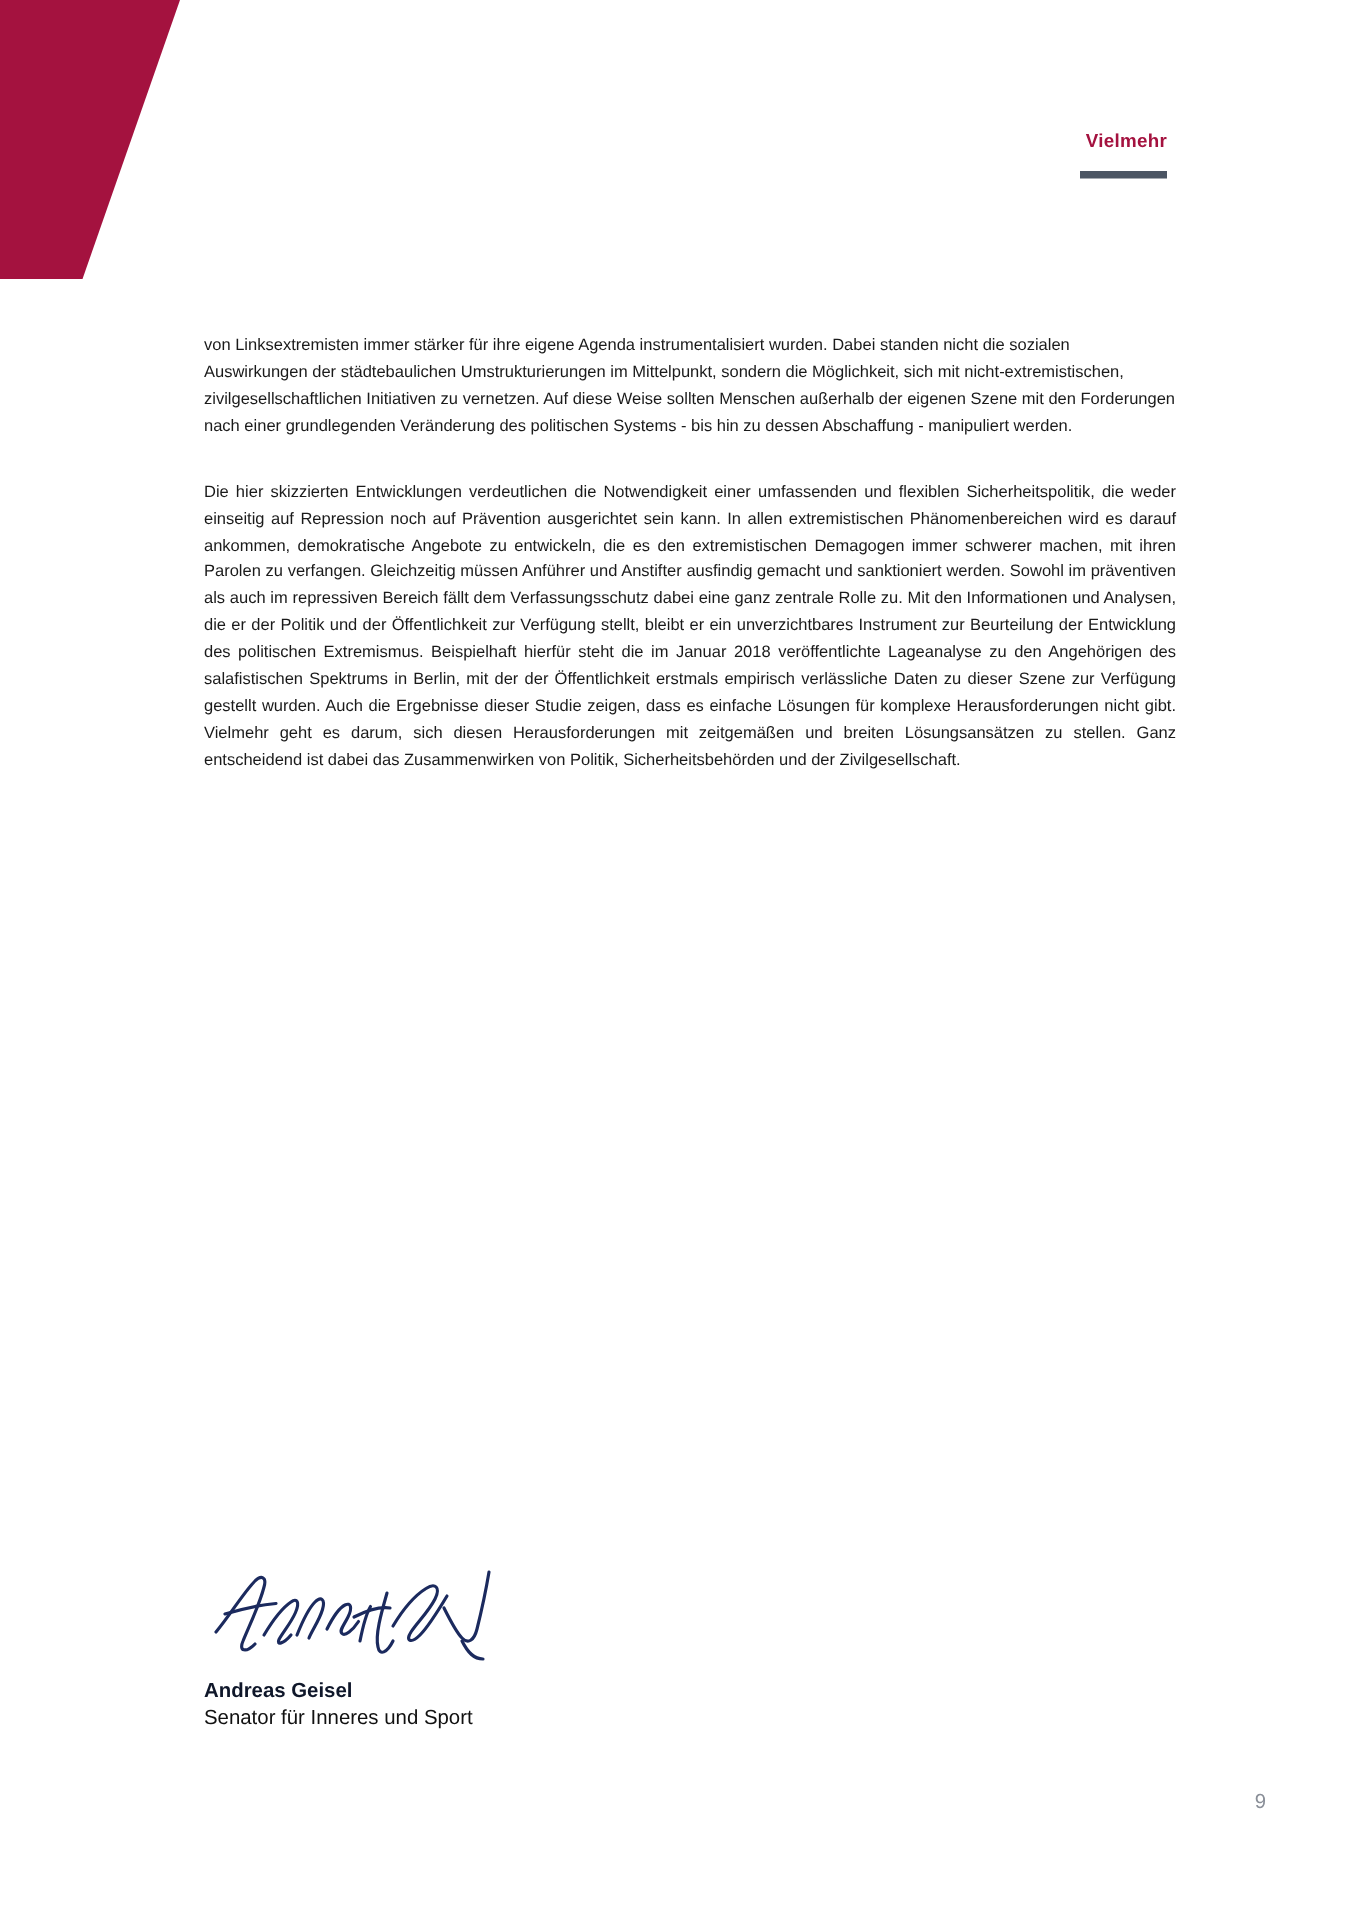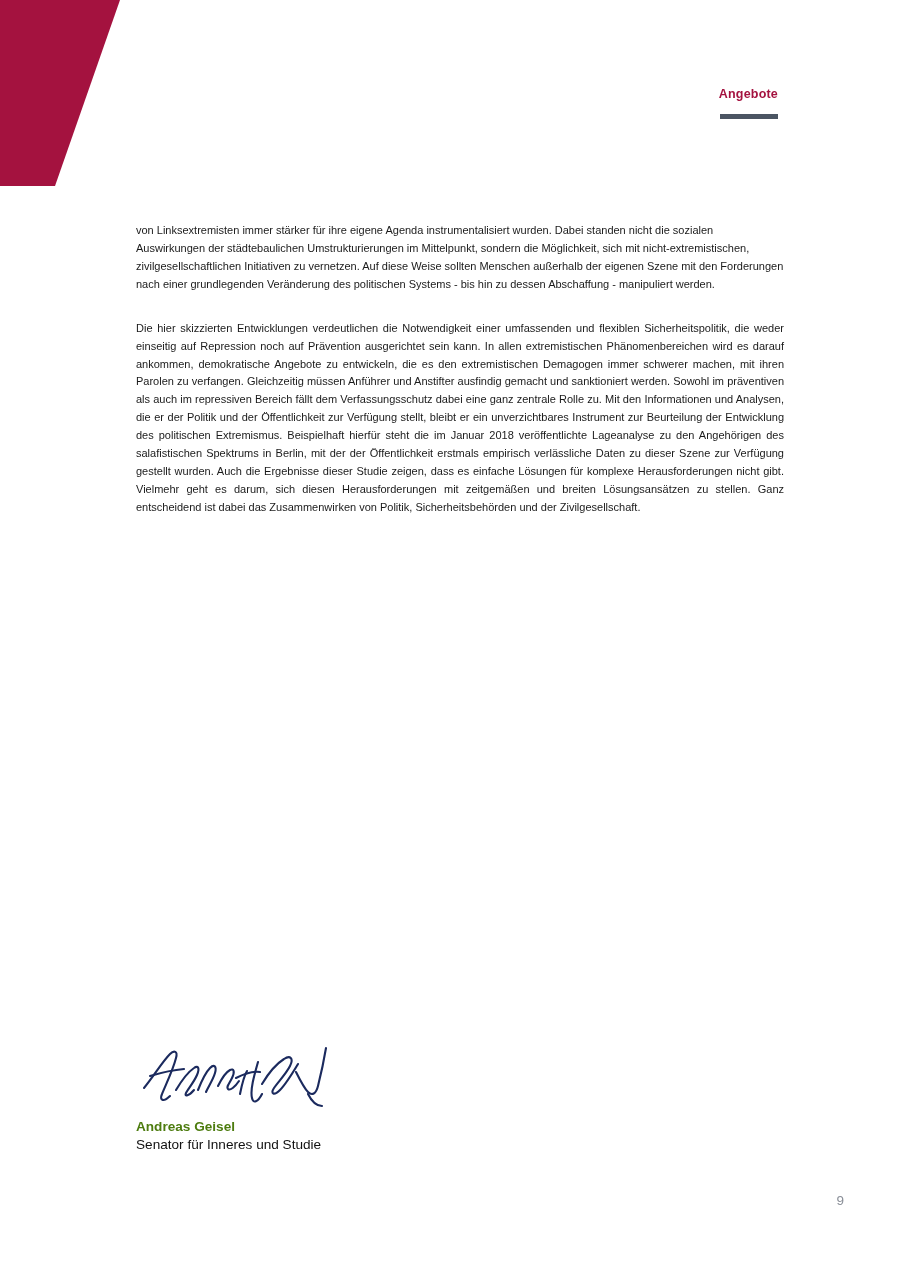--- a/index.html
+++ b/index.html
@@ -83,21 +83,21 @@
   .signature-mark {
     height: 82px;
     width: 200px;
     margin-left: 4px;
     display: block;
   }
   .sig-name {
     margin-top: 4px;
     font-size: 13.6px;
     font-weight: bold;
-    color: #4d7c0f;
+    color: #0f172a;
     line-height: 1.35;
   }
   .sig-role {
     font-size: 13.6px;
     color: #111111;
     line-height: 1.35;
   }
 
   
   .folio {
@@ -107,21 +107,21 @@
     font-size: 13.5px;
     color: #8a8f98;
   }
 </style>
 </head>
 <body>
 
 <div class="corner-shape"></div>
 
 <div class="running-head">
-  <div class="rh-label">Angebote</div>
+  <div class="rh-label">Vielmehr</div>
   <div class="rh-rule"></div>
 </div>
 
 <div class="content">
   <p class="body-par first">von Linksextremisten immer stärker für ihre eigene Agenda instrumentalisiert wurden. Dabei standen nicht die sozialen Auswirkungen der städtebaulichen Umstrukturierungen im Mittelpunkt, sondern die Möglichkeit, sich mit nicht-extremistischen, zivilgesellschaftlichen Initiativen zu vernetzen. Auf diese Weise sollten Menschen außerhalb der eigenen Szene mit den Forderungen nach einer grundlegenden Veränderung des politischen Systems - bis hin zu dessen Abschaffung - manipuliert werden.</p>
   <p class="body-par">Die hier skizzierten Entwicklungen verdeutlichen die Notwendigkeit einer umfassenden und flexiblen Sicherheitspolitik, die weder einseitig auf Repression noch auf Prävention ausgerichtet sein kann. In allen extremistischen Phänomenbereichen wird es darauf ankommen, demokratische Angebote zu entwickeln, die es den extremistischen Demagogen immer schwerer machen, mit ihren Parolen zu verfangen. Gleichzeitig müssen Anführer und Anstifter ausfindig gemacht und sanktioniert werden. Sowohl im präventiven als auch im repressiven Bereich fällt dem Verfassungsschutz dabei eine ganz zentrale Rolle zu. Mit den Informationen und Analysen, die er der Politik und der Öffentlichkeit zur Verfügung stellt, bleibt er ein unverzichtbares Instrument zur Beurteilung der Entwicklung des politischen Extremismus. Beispielhaft hierfür steht die im Januar 2018 veröffentlichte Lageanalyse zu den Angehörigen des salafistischen Spektrums in Berlin, mit der der Öffentlichkeit erstmals empirisch verlässliche Daten zu dieser Szene zur Verfügung gestellt wurden. Auch die Ergebnisse dieser Studie zeigen, dass es einfache Lösungen für komplexe Herausforderungen nicht gibt. Vielmehr geht es darum, sich diesen Herausforderungen mit zeitgemäßen und breiten Lösungsansätzen zu stellen. Ganz entscheidend ist dabei das Zusammenwirken von Politik, Sicherheitsbehörden und der Zivilgesellschaft.</p>
 </div>
 
 <div class="signature-block">
   <svg class="signature-mark" viewBox="0 0 200 82" aria-hidden="true">
@@ -133,16 +133,16 @@
       <path d="M78 54 C82 46, 86 40, 90 38 C94 36, 95 40, 92 46 C89 52, 86 55, 88 57 C90 59, 95 55, 99 49"></path>
       <path d="M100 62 C102 52, 104 44, 107 39"></path>
       <path d="M96 46 C104 42, 113 39, 120 40"></path>
       <path d="M118 30 C114 44, 110 58, 112 66 C113 72, 118 70, 122 62"></path>
       <path d="M122 52 C128 42, 136 32, 144 27 C150 23, 154 26, 150 34 C146 42, 138 50, 134 56 C130 62, 134 64, 140 58 C146 52, 152 42, 158 32"></path>
       <path d="M156 40 C160 48, 164 56, 168 60 C172 64, 176 62, 178 54 C181 42, 184 28, 186 16"></path>
       <path d="M168 62 C172 70, 176 74, 182 74"></path>
     </g>
   </svg>
   <div class="sig-name">Andreas Geisel</div>
-  <div class="sig-role">Senator für Inneres und Studie</div>
+  <div class="sig-role">Senator für Inneres und Sport</div>
 </div>
 
 <div class="folio">9</div>
 
 </body></html>

